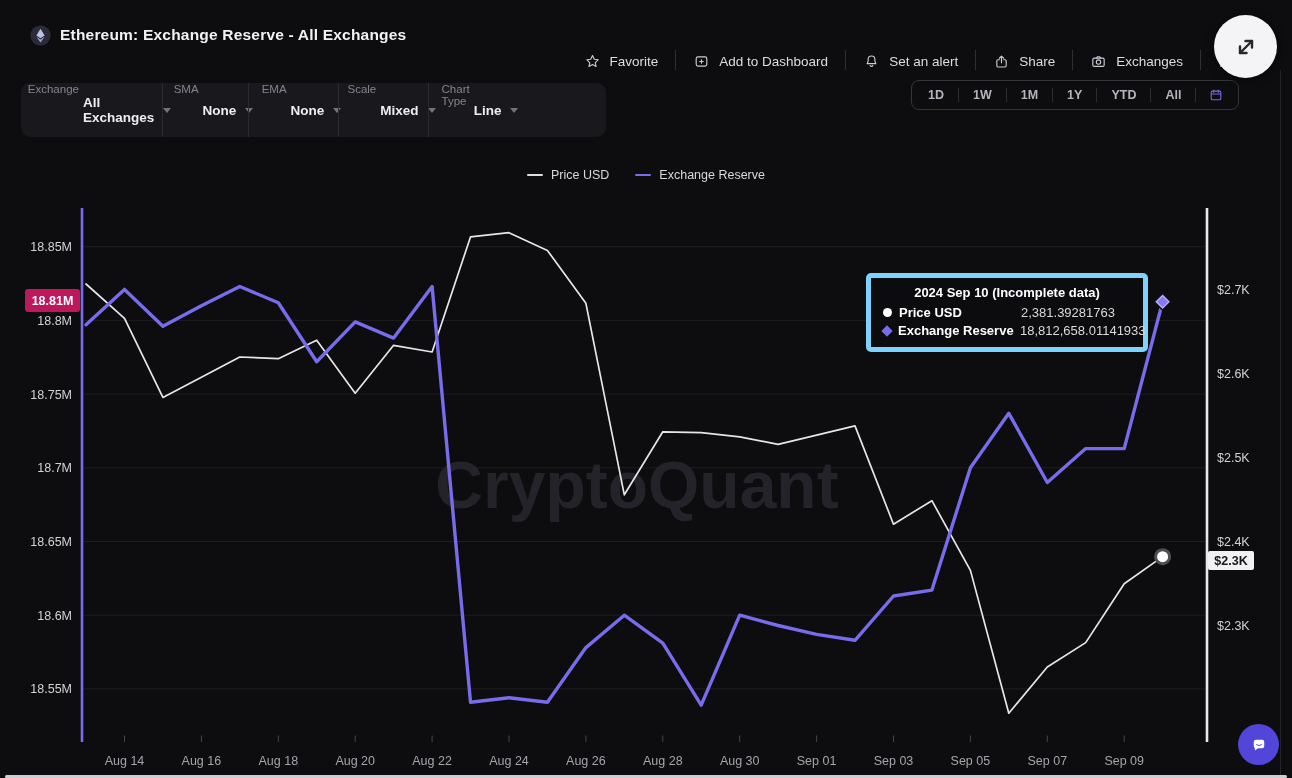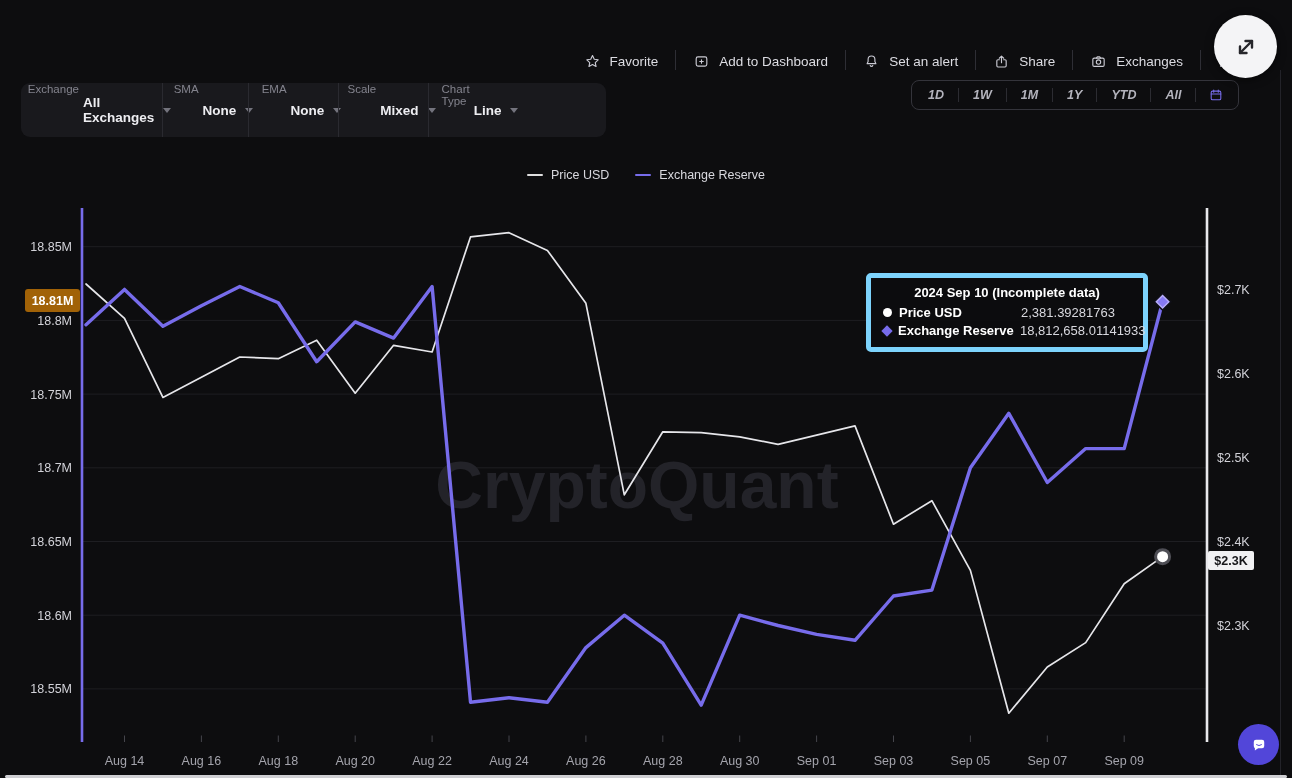--- a/index.html
+++ b/index.html
@@ -26,21 +26,21 @@
               border-radius:9px;display:flex;align-items:stretch;}
   .filter-group{display:flex;flex-direction:row;justify-content:center;gap:4px;box-sizing:border-box;
                 padding-left:16px;cursor:pointer;}
   .filter-group + .filter-group{border-left:1px solid #2a2a30;}
   .filter-label{font-size:11.5px;color:#83838d;}
   .filter-value{font-size:13.5px;font-weight:700;color:#ededf1;display:flex;align-items:center;gap:9px;}
   .caret{width:0;height:0;border-left:4.5px solid transparent;border-right:4.5px solid transparent;
          border-top:5.5px solid #73737d;display:inline-block;}
   .range-box{position:absolute;left:911px;top:80px;height:30px;border:1px solid #34343b;border-radius:8px;
              display:flex;align-items:center;padding:0 2px;box-sizing:border-box;}
-  .range-item{font-size:12.5px;font-weight:600;color:#b4b4bd;padding:0 14px;cursor:pointer;font-style:italic;}
+  .range-item{font-size:12.5px;font-weight:600;color:#b4b4bd;padding:0 14px;cursor:pointer;}
   .range-divider{width:1px;height:14px;background:#2c2c32;}
   .range-calendar{padding:0 12px;display:flex;background:none;border:none;cursor:pointer;}
   .range-calendar svg{width:16px;height:16px;}
 
   
   .legend{position:absolute;top:168px;left:0;width:100%;display:flex;justify-content:center;gap:26px;z-index:5;}
   .legend-item{display:flex;align-items:center;gap:8px;font-size:12.5px;color:#d8d8de;cursor:pointer;}
   .legend-swatch{width:16px;height:2.5px;border-radius:2px;background:#888;}
 
   
@@ -51,21 +51,21 @@
            border:5px solid #7dd3fc;border-radius:5px;padding:7px 12px 9px;z-index:20;box-sizing:border-box;}
   .tt-title{text-align:center;font-size:13px;font-weight:700;color:#ffffff;margin-bottom:5px;white-space:nowrap;}
   .tt-row{display:flex;align-items:center;font-size:13px;margin-top:3px;white-space:nowrap;}
   .tt-marker{width:9px;height:9px;margin-right:7px;flex:none;}
   .tt-marker.circle{border-radius:50%;background:#ffffff;}
   .tt-marker.diamond{width:8px;height:8px;transform:rotate(45deg);background:#776ceb;}
   .tt-label{font-weight:700;color:#ffffff;width:122px;flex:none;}
   .tt-value{color:#d8d8de;}
 
   
-  .chip-left{position:absolute;left:25px;top:289px;width:55px;height:23px;background:#a16207;color:#fff;
+  .chip-left{position:absolute;left:25px;top:289px;width:55px;height:23px;background:#be185d;color:#fff;
              font-size:12.5px;font-weight:600;display:flex;align-items:center;justify-content:center;
              border-radius:3px;z-index:15;}
   .chip-right{position:absolute;left:1208px;top:551px;width:46px;height:19px;background:#f1f1f3;color:#17171a;
               font-size:12.5px;font-weight:600;display:flex;align-items:center;justify-content:center;
               border-radius:2px;z-index:15;}
 
   
   .right-edge{position:absolute;left:1280px;top:70px;width:1px;height:706px;background:#232329;z-index:4;}
   .bottom-strip{position:absolute;left:5px;right:5px;bottom:0;height:3px;background:#cfcfd3;border-radius:2px;z-index:40;}
   .chat-btn{position:absolute;left:1238px;top:724px;width:41px;height:41px;border-radius:50%;background:#5246d9;
@@ -129,20 +129,28 @@
       <text x="1124.2" y="765" text-anchor="middle" font-size="12.5" fill="#a4a4ac">Sep 09</text>
       <path d="M86.0 284.0 L124.5 318.4 L162.9 397.4 L201.4 377.2 L239.8 357.0 L278.3 358.7 L316.7 340.2 L355.2 393.2 L393.6 345.3 L432.1 352.0 L470.5 236.9 L509.0 232.7 L547.4 250.4 L585.9 303.3 L624.3 494.8 L662.8 431.8 L701.2 432.6 L739.7 436.8 L778.1 444.4 L816.6 435.2 L855.0 425.9 L893.5 524.2 L931.9 500.7 L970.4 570.4 L1008.8 713.2 L1047.3 667.0 L1085.7 642.6 L1124.2 583.8 L1162.6 556.6" fill="none" stroke="#e6e6ea" stroke-width="1.7" stroke-linejoin="round" stroke-linecap="round"></path>
       <path d="M86.0 324.8 L124.5 289.4 L162.9 326.3 L201.4 305.7 L239.8 286.5 L278.3 302.7 L316.7 361.7 L355.2 321.9 L393.6 338.1 L432.1 286.5 L470.5 702.2 L509.0 697.7 L547.4 702.2 L585.9 647.6 L624.3 615.2 L662.8 643.2 L701.2 705.1 L739.7 615.2 L778.1 625.5 L816.6 634.4 L855.0 640.3 L893.5 596.0 L931.9 590.1 L970.4 467.8 L1008.8 413.3 L1047.3 482.5 L1085.7 448.6 L1124.2 448.6 L1162.6 301.7" fill="none" stroke="#776ceb" stroke-width="3.4" stroke-linejoin="round" stroke-linecap="round"></path>
       <circle cx="1162.6000000000001" cy="556.6324000000001" r="8.5" fill="#4e4e55"></circle>
       <circle cx="1162.6000000000001" cy="556.6324000000001" r="5.5" fill="#ffffff"></circle>
       <path d="M1162.6000000000001 292.18020000000274 L1172.1000000000001 301.68020000000274 L1162.6000000000001 311.18020000000274 L1153.1000000000001 301.68020000000274 Z" fill="#101018"></path>
       <path d="M1162.6000000000001 295.38020000000273 L1168.9 301.68020000000274 L1162.6000000000001 307.98020000000275 L1156.3000000000002 301.68020000000274 Z" fill="#8679f2" stroke="#b9aefb" stroke-width="1.4"></path>
     </svg>
 
   <header class="app-header">
+    <div class="title-group">
+      <svg width="21" height="21" viewBox="0 0 26 26">
+        <circle cx="13" cy="13" r="12.5" fill="#2c2c38"></circle>
+        <path d="M13 4.6 L18.1 13 L13 16.3 L7.9 13 Z" fill="#b9c1e6"></path>
+        <path d="M13 21.6 L18.1 14.6 L13 17.9 L7.9 14.6 Z" fill="#99a3d2"></path>
+      </svg>
+      <div class="app-title">Ethereum: Exchange Reserve - All Exchanges</div>
+    </div>
     <nav class="header-actions" id="header-actions">
         <button class="action-btn">
           <svg width="17" height="17" viewBox="0 0 24 24" style="color:#cbcbd4">
             <g fill="none" stroke="currentColor" stroke-width="1.6" stroke-linecap="round" stroke-linejoin="round">
               <path d="M12 3.6l2.5 5.3 5.5.7-4.1 3.9 1.1 5.6L12 16.3 7 19.1l1.1-5.6L4 9.6l5.5-.7z"></path>
             </g>
           </svg>
           <span>Favorite</span>
         </button>
         <span class="action-divider"></span>

